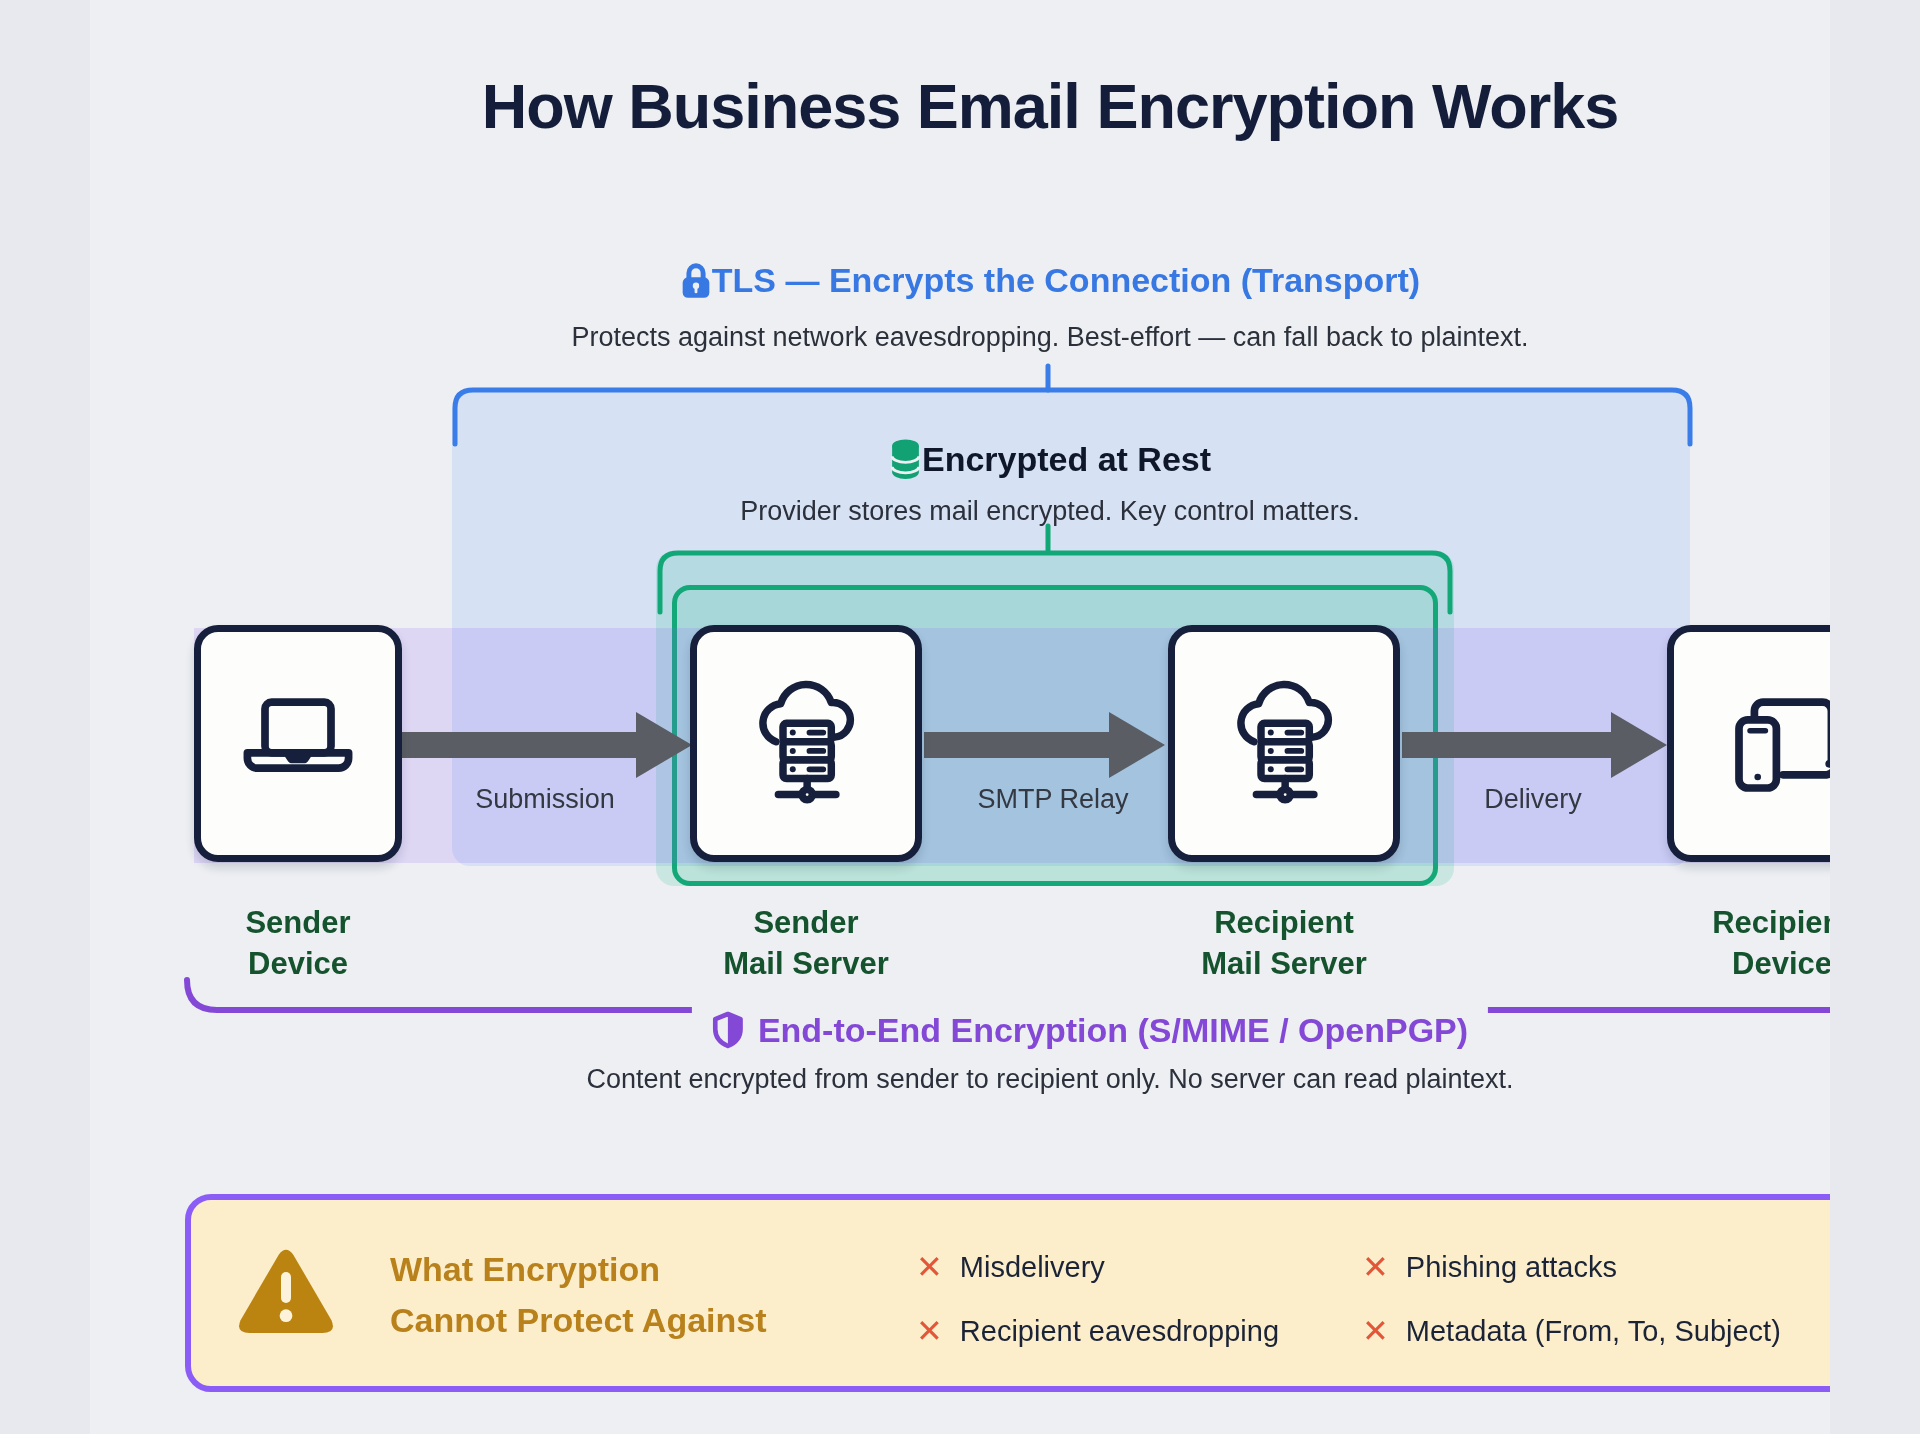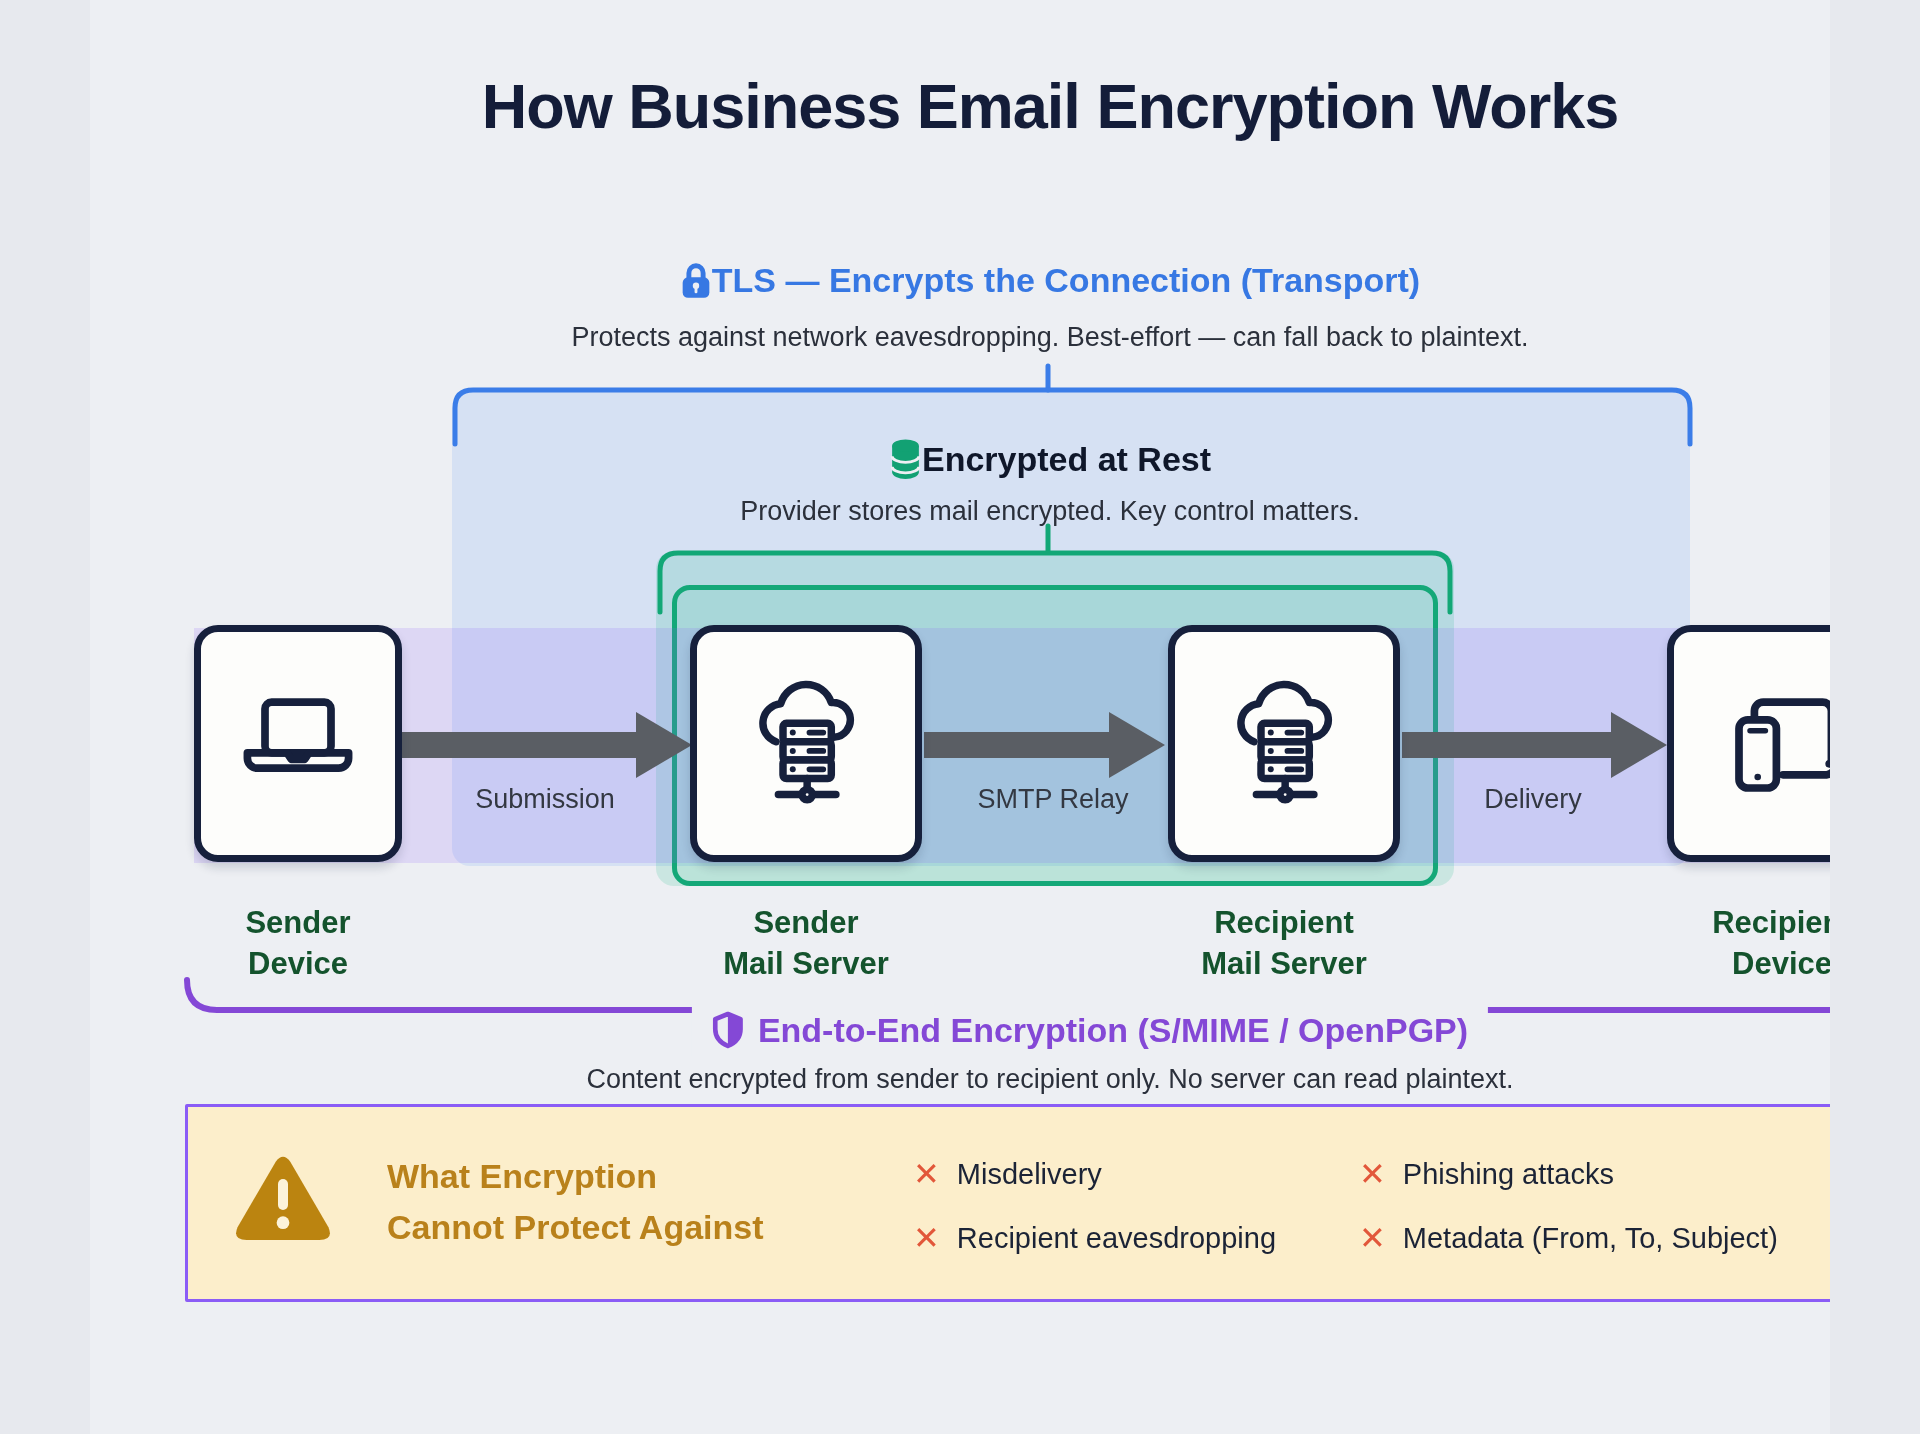--- a/index.html
+++ b/index.html
@@ -42,22 +42,22 @@
   .nlabel{position:absolute;top:902px;transform:translateX(-50%);text-align:center;
     font-size:31px;font-weight:700;color:#14532d;line-height:41px;z-index:8;white-space:nowrap;}
 
   
   .e2e-label{position:absolute;top:1004px;left:1000px;transform:translateX(-50%);z-index:6;
     display:flex;align-items:center;gap:14px;background:#edeff3;padding:0 20px;height:52px;
     color:#8448d6;font-size:34px;font-weight:700;white-space:nowrap;}
   .e2e-sub{top:1064px;}
 
   
-  .warn{left:95px;top:1104px;width:1735px;height:198px;background:#fceecb;border:3px solid #8b5cf6;
-    border-radius:2px;box-sizing:border-box;z-index:2;}
+  .warn{left:95px;top:1194px;width:1735px;height:198px;background:#fceecb;border:6px solid #8b5cf6;
+    border-radius:26px;box-sizing:border-box;z-index:2;}
   .warn-tri{position:absolute;left:45px;top:45px;}
   .warn-head{position:absolute;left:199px;top:44px;font-size:34px;font-weight:700;color:#b9811b;line-height:51px;white-space:nowrap;}
   .warn-grid{position:absolute;left:725px;top:35px;display:grid;grid-template-columns:446px 620px;grid-auto-rows:64px;align-items:center;}
   .warn-item{display:flex;align-items:center;gap:17px;}
   .xmark{font-size:32px;font-weight:700;color:#e2573a;line-height:1;}
   .warn-text{font-size:29px;color:#1b2336;white-space:nowrap;}
 </style>
 </head>
 <body>
 

